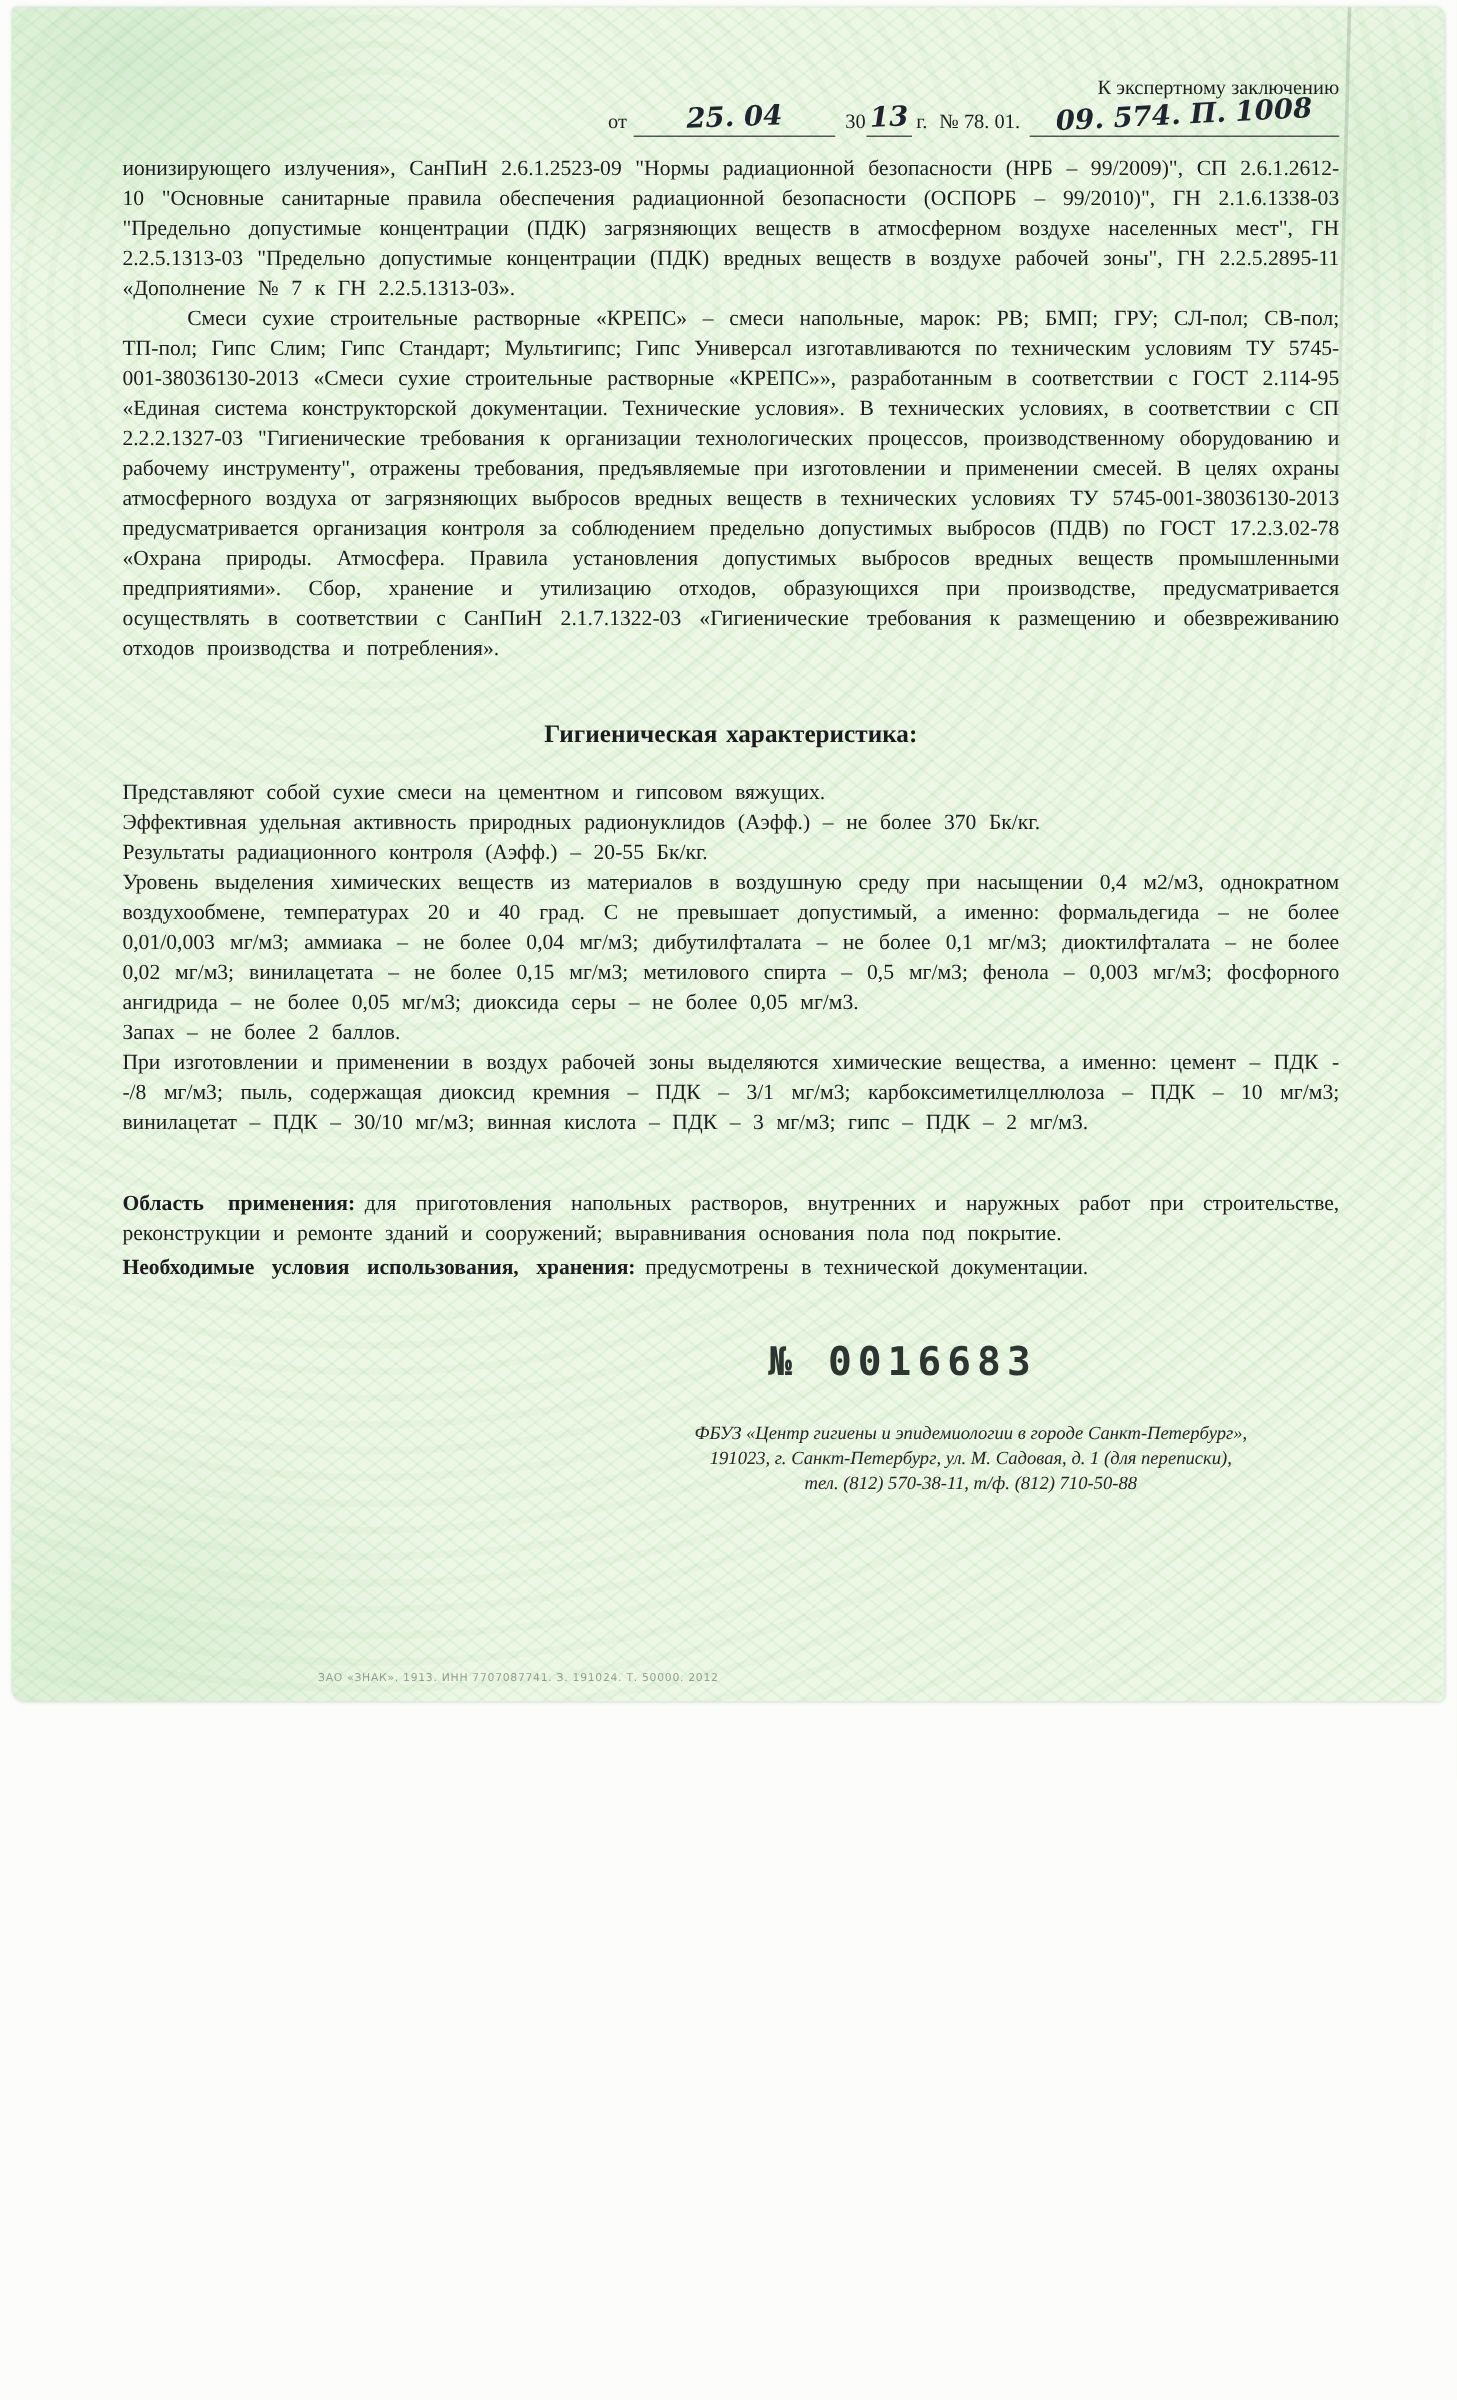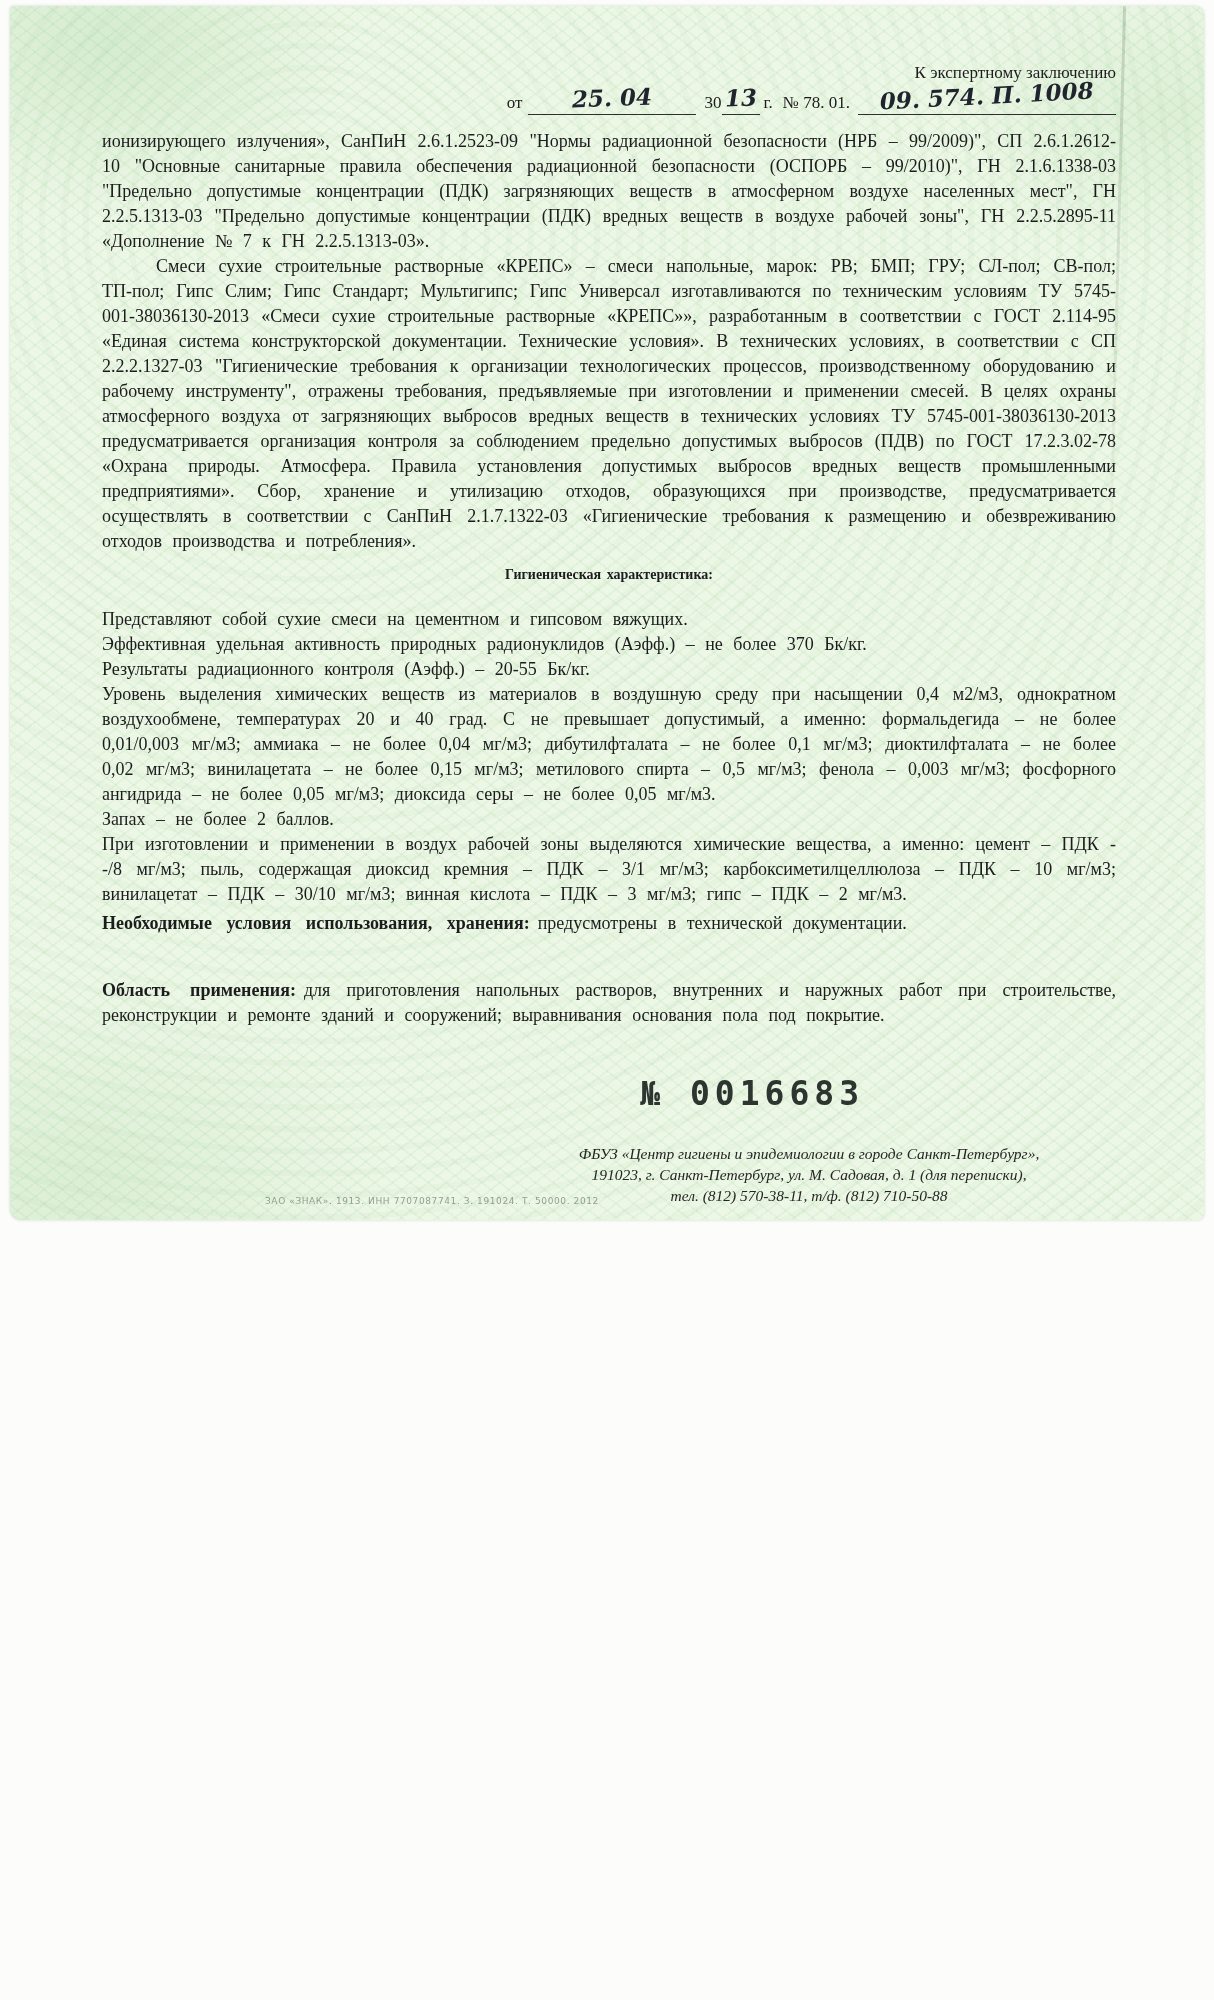--- a/index.html
+++ b/index.html
@@ -1,21 +1,21 @@
 <!DOCTYPE html>
 <html><head>
 <meta charset="utf-8">
 <style>
   html,body{margin:0;padding:0;}
   body{
     width:1214px;height:2000px;position:relative;background:#fcfdfb;
     font-family:"Liberation Serif", serif;color:#1c1c1e;
   }
   .sheet{
-    position:absolute;left:10px;top:6px;width:1194px;height:1214px;
+    position:absolute;left:10px;top:6px;width:1194px;height:1412px;
     background-color:#edf7e6;
     background-image:
       radial-gradient(ellipse 420px 300px at 8% 3%, rgba(120,190,120,0.20), transparent 60%),
       radial-gradient(ellipse 380px 260px at 97% 9%, rgba(120,190,120,0.13), transparent 60%),
       radial-gradient(ellipse 520px 340px at 6% 97%, rgba(120,190,120,0.15), transparent 60%),
       repeating-radial-gradient(circle at 25% 18%, rgba(110,180,110,0.05) 0 6px, rgba(255,255,255,0) 6px 22px),
       repeating-linear-gradient(38deg, rgba(130,200,130,0.10) 0 2px, transparent 2px 11px),
       repeating-linear-gradient(-38deg, rgba(130,200,130,0.10) 0 2px, transparent 2px 11px);
     border-radius:4px 9px 6px 11px;
     box-shadow:0 0 3px rgba(60,90,60,0.25);
@@ -44,21 +44,21 @@
     transform:rotate(-2deg) translateY(-2px);
   }
   .hand.tilt{transform:rotate(-3deg) translateY(-4px);}
   .body{
     margin:0;font-size:18px;line-height:25px;text-align:justify;
     word-spacing:6px;
   }
   .body.first{margin-top:14px;}
   .indent{text-indent:54px;}
   .heading{
-    text-align:center;font-weight:bold;font-size:14px;margin:13px 0 24px;
+    text-align:center;font-weight:bold;font-size:21px;margin:46px 0 24px;
     word-spacing:2px;
   }
   .chars p{margin:0;}
   .app{margin-top:42px;}
   .cond{margin-top:4px;}
   .app strong,.cond strong{margin-right:8px;word-spacing:10px;}
   .serial{
     margin-top:46px;text-align:right;padding-right:252px;
     font-family:"DejaVu Sans Mono", monospace;font-size:33px;font-weight:700;
     letter-spacing:5px;color:#2c3530;
@@ -95,26 +95,26 @@
 
     <div class="chars">
       <p class="body">Представляют собой сухие смеси на цементном и гипсовом вяжущих.</p>
       <p class="body">Эффективная удельная активность природных радионуклидов (Аэфф.) – не более 370 Бк/кг.</p>
       <p class="body">Результаты радиационного контроля (Аэфф.) – 20-55 Бк/кг.</p>
       <p class="body">Уровень выделения химических веществ из материалов в воздушную среду при насыщении 0,4 м2/м3, однократном воздухообмене, температурах 20 и 40 град. С не превышает допустимый, а именно: формальдегида – не более 0,01/0,003 мг/м3; аммиака – не более 0,04 мг/м3; дибутилфталата – не более 0,1 мг/м3; диоктилфталата – не более 0,02 мг/м3; винилацетата – не более 0,15 мг/м3; метилового спирта – 0,5 мг/м3; фенола – 0,003 мг/м3; фосфорного ангидрида – не более 0,05 мг/м3; диоксида серы – не более 0,05 мг/м3.</p>
       <p class="body">Запах – не более 2 баллов.</p>
       <p class="body">При изготовлении и применении в воздух рабочей зоны выделяются химические вещества, а именно: цемент – ПДК - -/8 мг/м3; пыль, содержащая диоксид кремния – ПДК – 3/1 мг/м3; карбоксиметилцеллюлоза – ПДК – 10 мг/м3; винилацетат – ПДК – 30/10 мг/м3; винная кислота – ПДК – 3 мг/м3; гипс – ПДК – 2 мг/м3.</p>
     </div>
 
+    <p class="body app">
+      <strong>Область применения:</strong><span>для приготовления напольных растворов, внутренних и наружных работ при строительстве, реконструкции и ремонте зданий и сооружений; выравнивания основания пола под покрытие.</span>
+    </p>
+
     <p class="body cond">
       <strong>Необходимые условия использования, хранения:</strong><span>предусмотрены в технической документации.</span>
-    </p>
-
-    <p class="body app">
-      <strong>Область применения:</strong><span>для приготовления напольных растворов, внутренних и наружных работ при строительстве, реконструкции и ремонте зданий и сооружений; выравнивания основания пола под покрытие.</span>
     </p>
 
     <div class="serial">№ 0016683</div>
 
     <div class="footer">
       <div>ФБУЗ «Центр гигиены и эпидемиологии в городе Санкт-Петербург»,</div>
       <div>191023, г. Санкт-Петербург, ул. М. Садовая, д. 1 (для переписки),</div>
       <div>тел. (812) 570-38-11, т/ф. (812) 710-50-88</div>
     </div>
 

